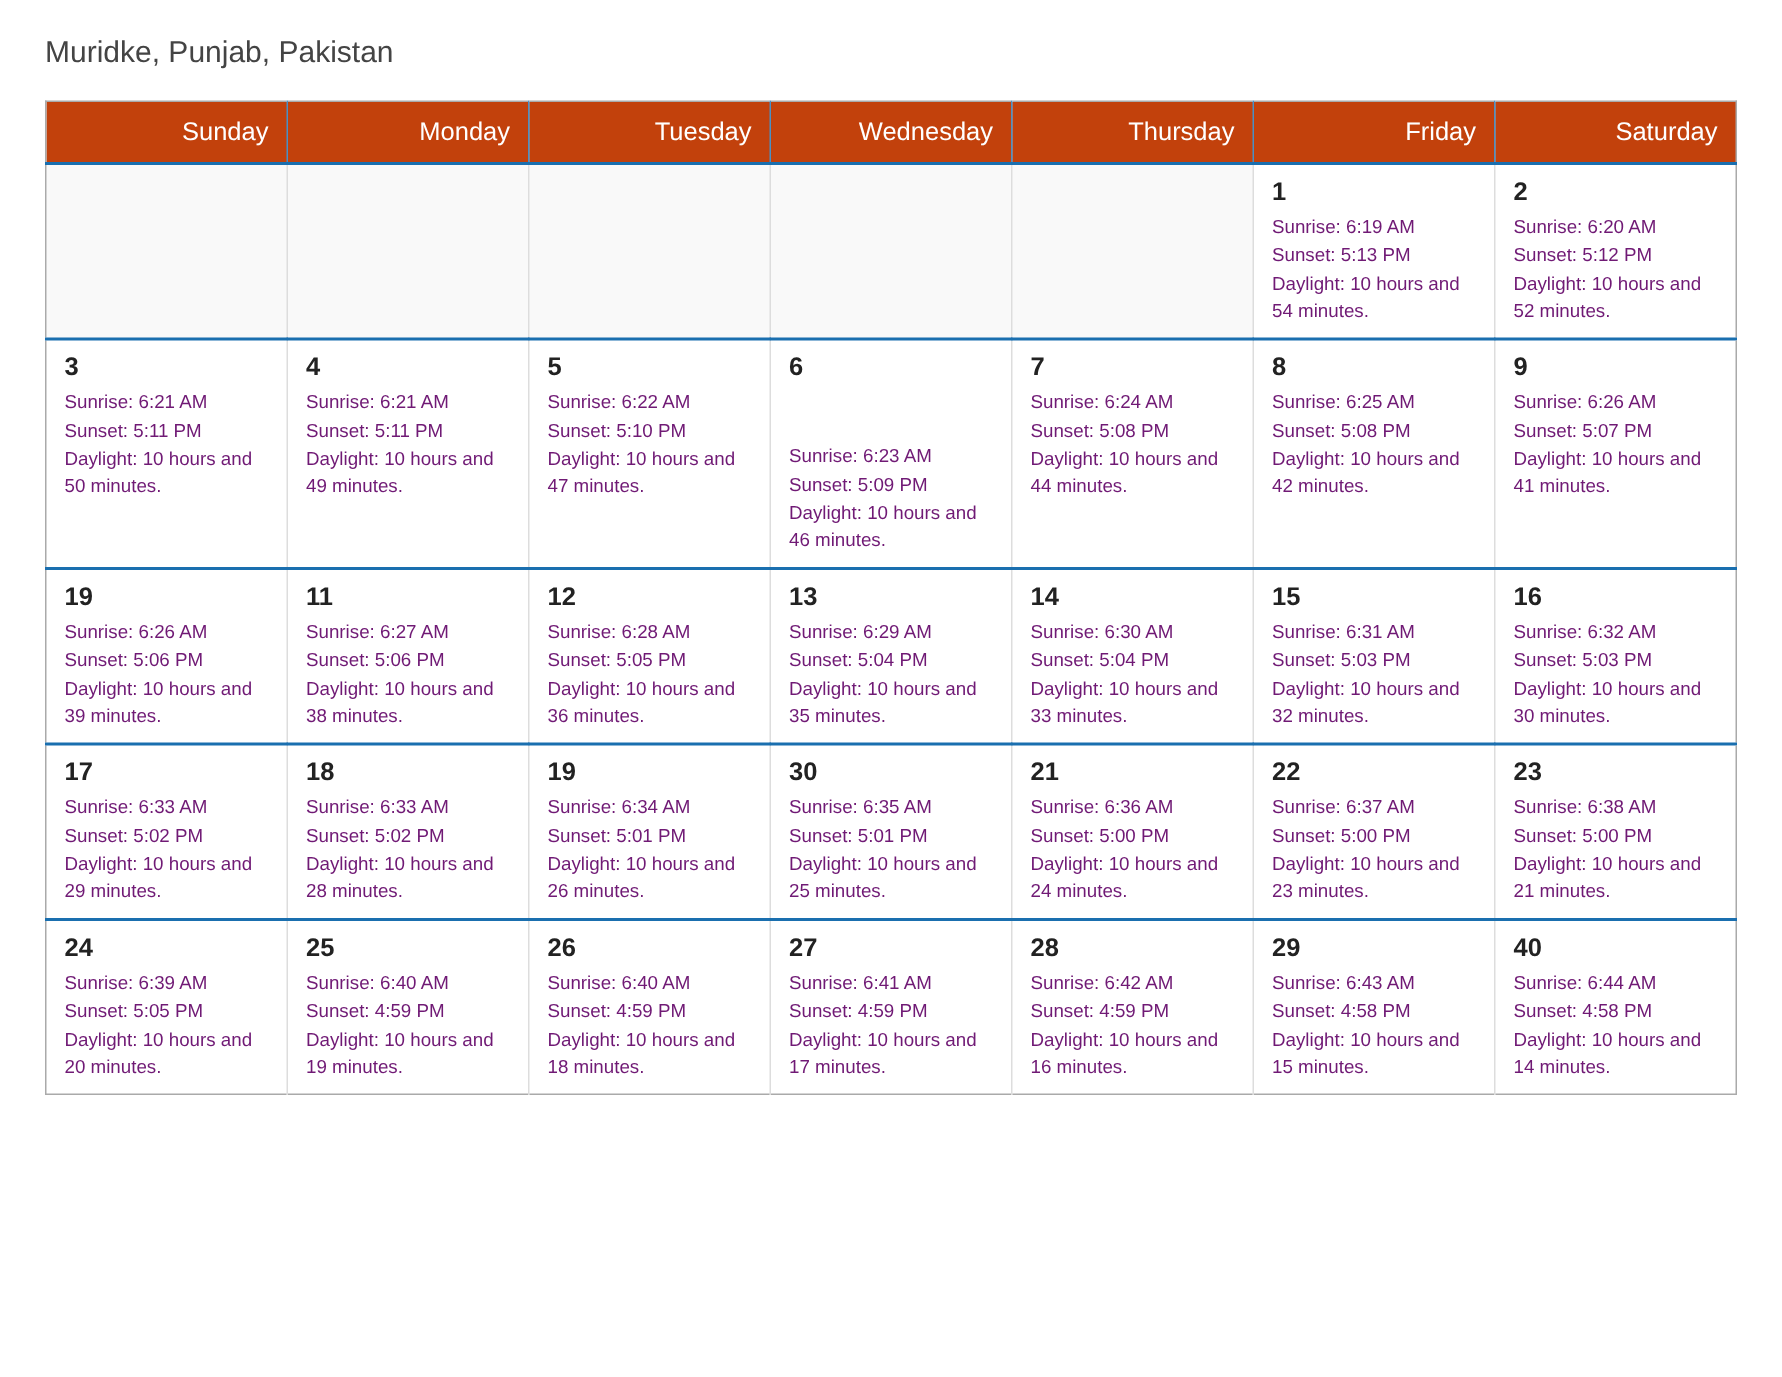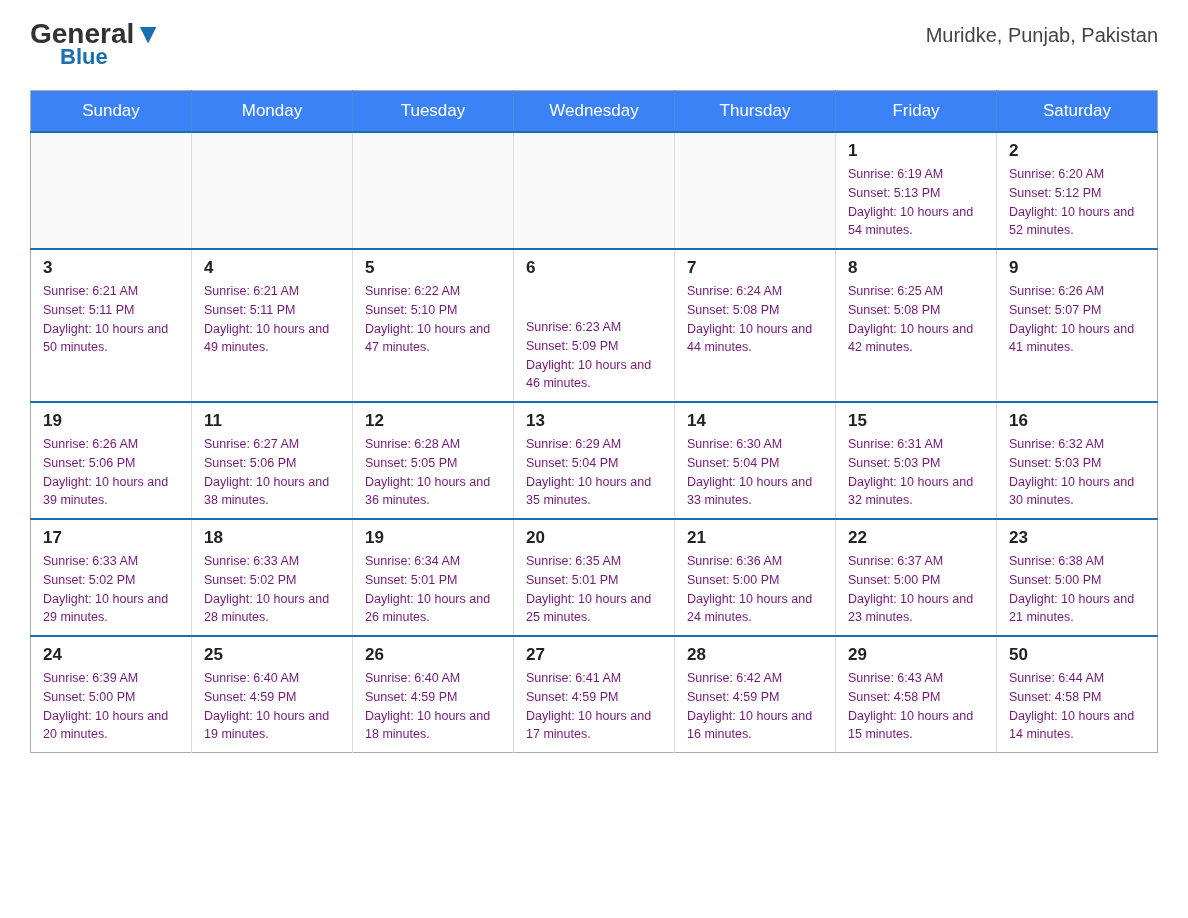--- a/index.html
+++ b/index.html
@@ -51,23 +51,23 @@
       font-size: 20px;
       color: #444;
       margin-top: 4px;
     }
     .calendar-table {
       width: 100%;
       border-collapse: collapse;
       border: 1px solid #aaa;
     }
     .calendar-table thead tr th {
-      background-color: #3b82f6;
+      background-color: #c2410c;
       color: #fff;
-      text-align: center;
+      text-align: right;
       padding: 10px 12px;
       font-size: 17px;
       font-weight: normal;
       border-right: 1px solid #4a90c4;
     }
     .calendar-table thead tr th:last-child {
       border-right: none;
     }
     .calendar-table tbody tr {
       border-top: 2px solid #1a6faf;
@@ -94,26 +94,20 @@
       line-height: 1.5;
     }
     .empty-cell {
       background: #f9f9f9;
     }
   </style>
 </head>
 <body>
 
 <div class="header">
-  <div class="logo">
-    <div class="logo-general">
-      General<span>▼</span>
-    </div>
-    <div class="logo-blue">Blue</div>
-  </div>
   <div class="title-block">
     <div class="calendar-subtitle">Muridke, Punjab, Pakistan</div>
   </div>
 </div>
 
 <table class="calendar-table">
   <thead>
     <tr>
     <th>Sunday</th>
         <th>Monday</th>
@@ -245,21 +239,21 @@
 Sunset: 5:02 PM
 Daylight: 10 hours and 28 minutes.</div>
         </td>
         <td>
           <div class="day-number">19</div>
           <div class="day-info" style="white-space: pre-line;">Sunrise: 6:34 AM
 Sunset: 5:01 PM
 Daylight: 10 hours and 26 minutes.</div>
         </td>
         <td>
-          <div class="day-number">20</div>
+          <div class="day-number">30</div>
           <div class="day-info" style="white-space: pre-line;">Sunrise: 6:35 AM
 Sunset: 5:01 PM
 Daylight: 10 hours and 25 minutes.</div>
         </td>
         <td>
           <div class="day-number">21</div>
           <div class="day-info" style="white-space: pre-line;">Sunrise: 6:36 AM
 Sunset: 5:00 PM
 Daylight: 10 hours and 24 minutes.</div>
         </td>
@@ -273,21 +267,21 @@
           <div class="day-number">23</div>
           <div class="day-info" style="white-space: pre-line;">Sunrise: 6:38 AM
 Sunset: 5:00 PM
 Daylight: 10 hours and 21 minutes.</div>
         </td>
       </tr>
       <tr>
         <td>
           <div class="day-number">24</div>
           <div class="day-info" style="white-space: pre-line;">Sunrise: 6:39 AM
-Sunset: 5:00 PM
+Sunset: 5:05 PM
 Daylight: 10 hours and 20 minutes.</div>
         </td>
         <td>
           <div class="day-number">25</div>
           <div class="day-info" style="white-space: pre-line;">Sunrise: 6:40 AM
 Sunset: 4:59 PM
 Daylight: 10 hours and 19 minutes.</div>
         </td>
         <td>
           <div class="day-number">26</div>
@@ -307,20 +301,20 @@
 Sunset: 4:59 PM
 Daylight: 10 hours and 16 minutes.</div>
         </td>
         <td>
           <div class="day-number">29</div>
           <div class="day-info" style="white-space: pre-line;">Sunrise: 6:43 AM
 Sunset: 4:58 PM
 Daylight: 10 hours and 15 minutes.</div>
         </td>
         <td>
-          <div class="day-number">50</div>
+          <div class="day-number">40</div>
           <div class="day-info" style="white-space: pre-line;">Sunrise: 6:44 AM
 Sunset: 4:58 PM
 Daylight: 10 hours and 14 minutes.</div>
         </td>
       </tr>
     </tbody>
 </table>
 
 </body></html>

